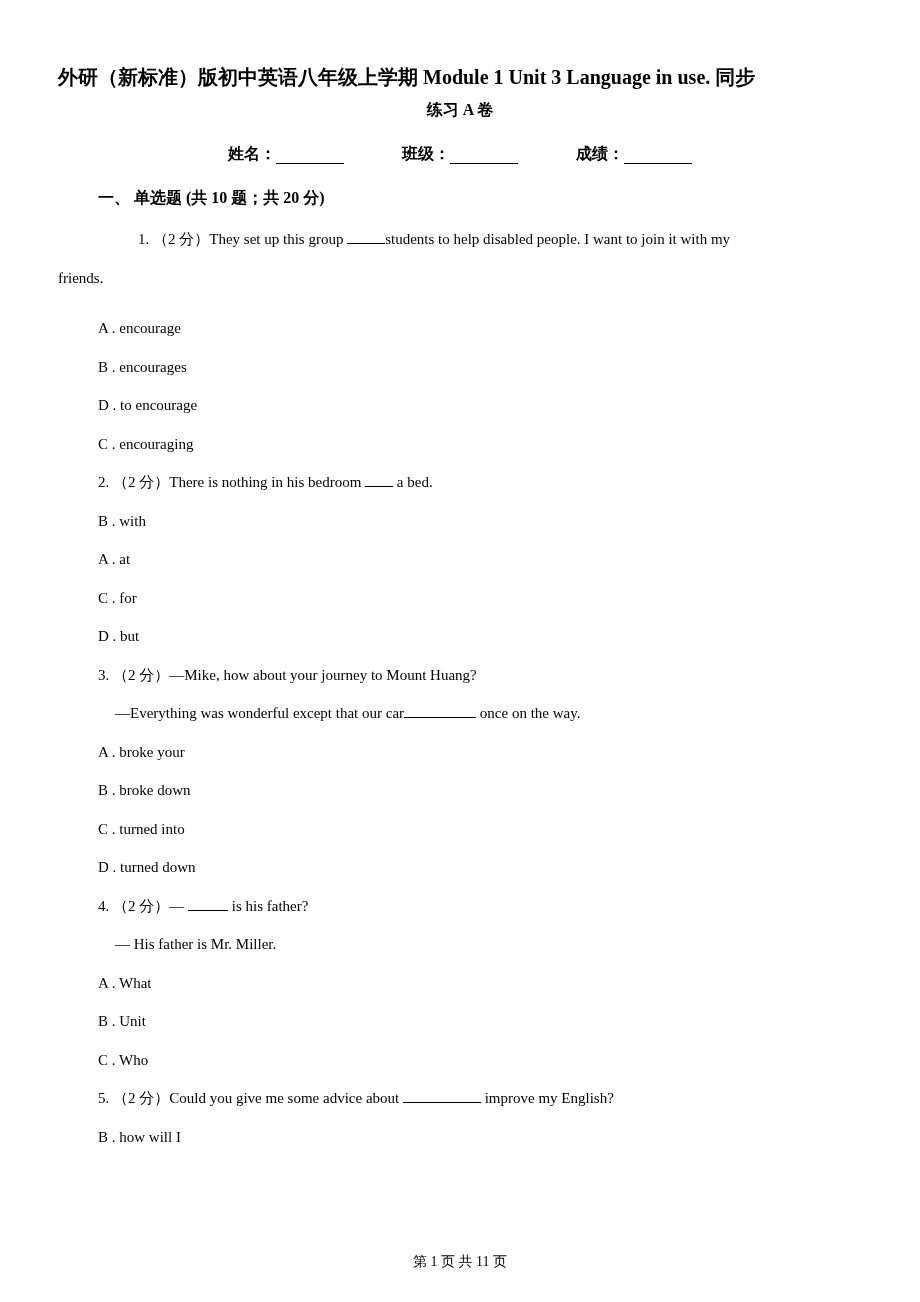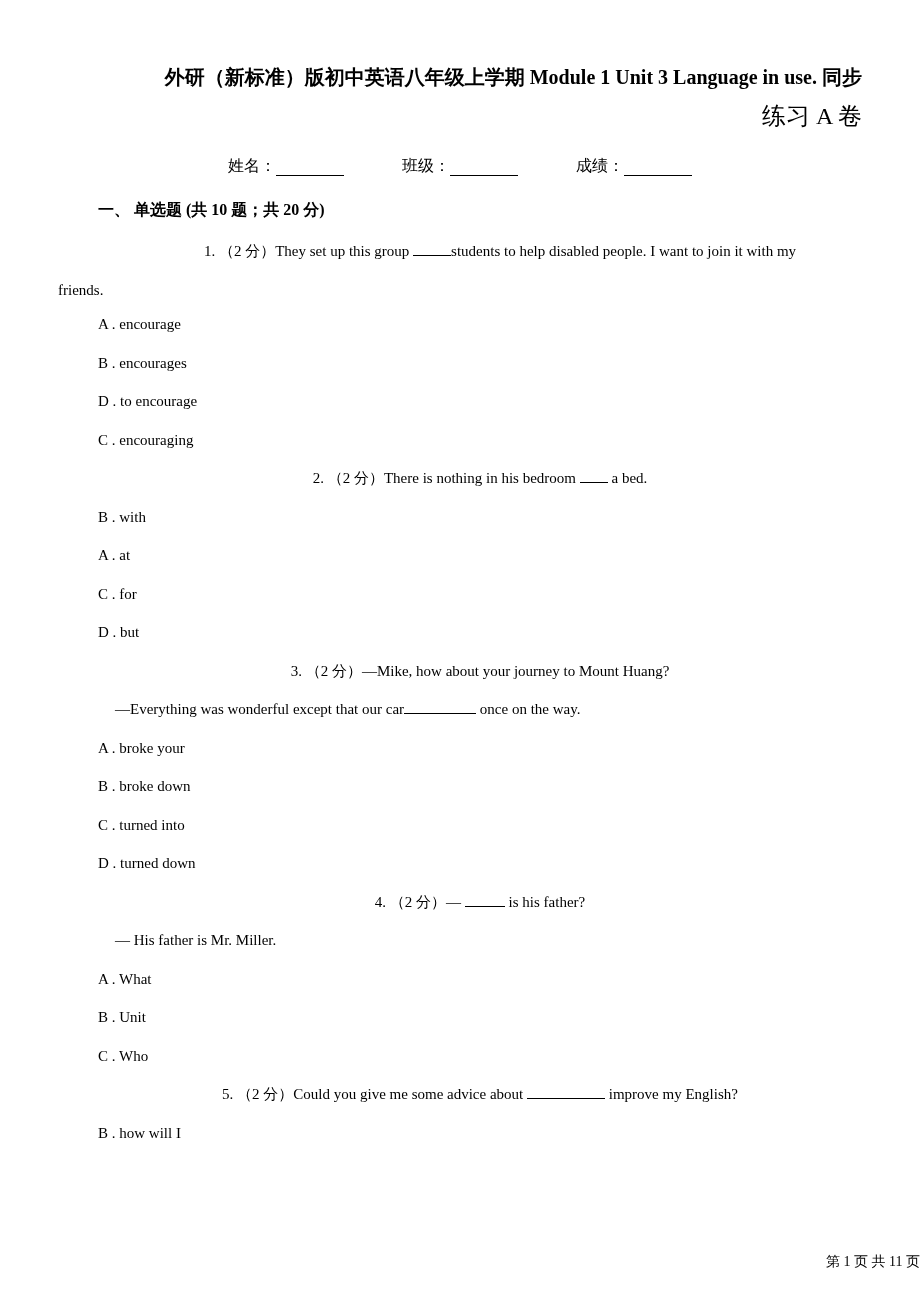--- a/index.html
+++ b/index.html
@@ -15,37 +15,37 @@
       font-family: "SimSun", "宋体", serif;
       font-size: 15px;
       color: #000;
       background: #fff;
       line-height: 1.5;
       position: relative;
     }
     .title {
       font-size: 20px;
       font-weight: bold;
-      text-align: right;
+      text-align: left;
       margin-bottom: 4px;
       line-height: 1.7;
     }
     .title-line2 {
-      font-size: 24px;
-      font-weight: normal;
-      text-align: right;
+      font-size: 16px;
+      font-weight: bold;
+      text-align: center;
       margin-bottom: 20px;
     }
     .info-row {
       text-align: center;
       font-size: 16px;
       margin-bottom: 20px;
     }
     .info-row .label {
-      font-weight: normal;
+      font-weight: bold;
     }
     .blank {
       display: inline-block;
       border-bottom: 1px solid #000;
       width: 68px;
       height: 16px;
       vertical-align: middle;
     }
     .info-row .gap {
       display: inline-block;
@@ -54,21 +54,20 @@
     .section-title {
       font-size: 16px;
       font-weight: bold;
       margin-left: 40px;
       margin-bottom: 18px;
     }
     .question {
       margin-bottom: 16px;
       margin-left: 40px;
       text-indent: 0;
-      text-align: center;
     }
     .question-first {
       margin-left: 0;
       text-indent: 40px;
     }
     .q-block {
       margin-bottom: 2px;
     }
     .q-no-indent {
       margin-left: 0;
@@ -91,21 +90,21 @@
     .fill-38 { width: 38px; }
     .fill-28 { width: 28px; }
     .fill-72 { width: 72px; }
     .fill-40 { width: 40px; }
     .fill-78 { width: 78px; }
     .footer {
       position: absolute;
       bottom: 30px;
       left: 0;
       right: 0;
-      text-align: right;
+      text-align: center;
       font-size: 14px;
     }
   </style>
 </head>
 <body>
 
 <div class="title">外研（新标准）版初中英语八年级上学期 Module 1 Unit 3 Language in use. 同步</div>
 <div class="title-line2">练习 A 卷</div>
 
 <div class="info-row">
@@ -115,21 +114,21 @@
   <span class="gap"></span>
   <span class="label">成绩：</span><span class="blank"></span>
 </div>
 
 <div class="section-title">一、 单选题 (共 10 题；共 20 分)</div>
 
 <div class="q-block">
   <div class="question question-first q-no-indent">
     <span style="padding-left:40px;"></span><span>1. （2 分）They set up this group </span><span class="fill-blank fill-38"></span><span>students to help disabled people. I want to join it with my</span>
   </div>
-  <div style="margin-bottom:12px;">friends.</div>
+  <div style="margin-bottom:28px;">friends.</div>
   <div class="option">A . encourage</div>
   <div class="option">B . encourages</div>
   <div class="option">D . to encourage</div>
   <div class="option">C . encouraging</div>
 </div>
 
 <div class="q-block">
   <div class="question">
     <span>2. （2 分）There is nothing in his bedroom </span><span class="fill-blank fill-28"></span><span> a bed.</span>
   </div>

